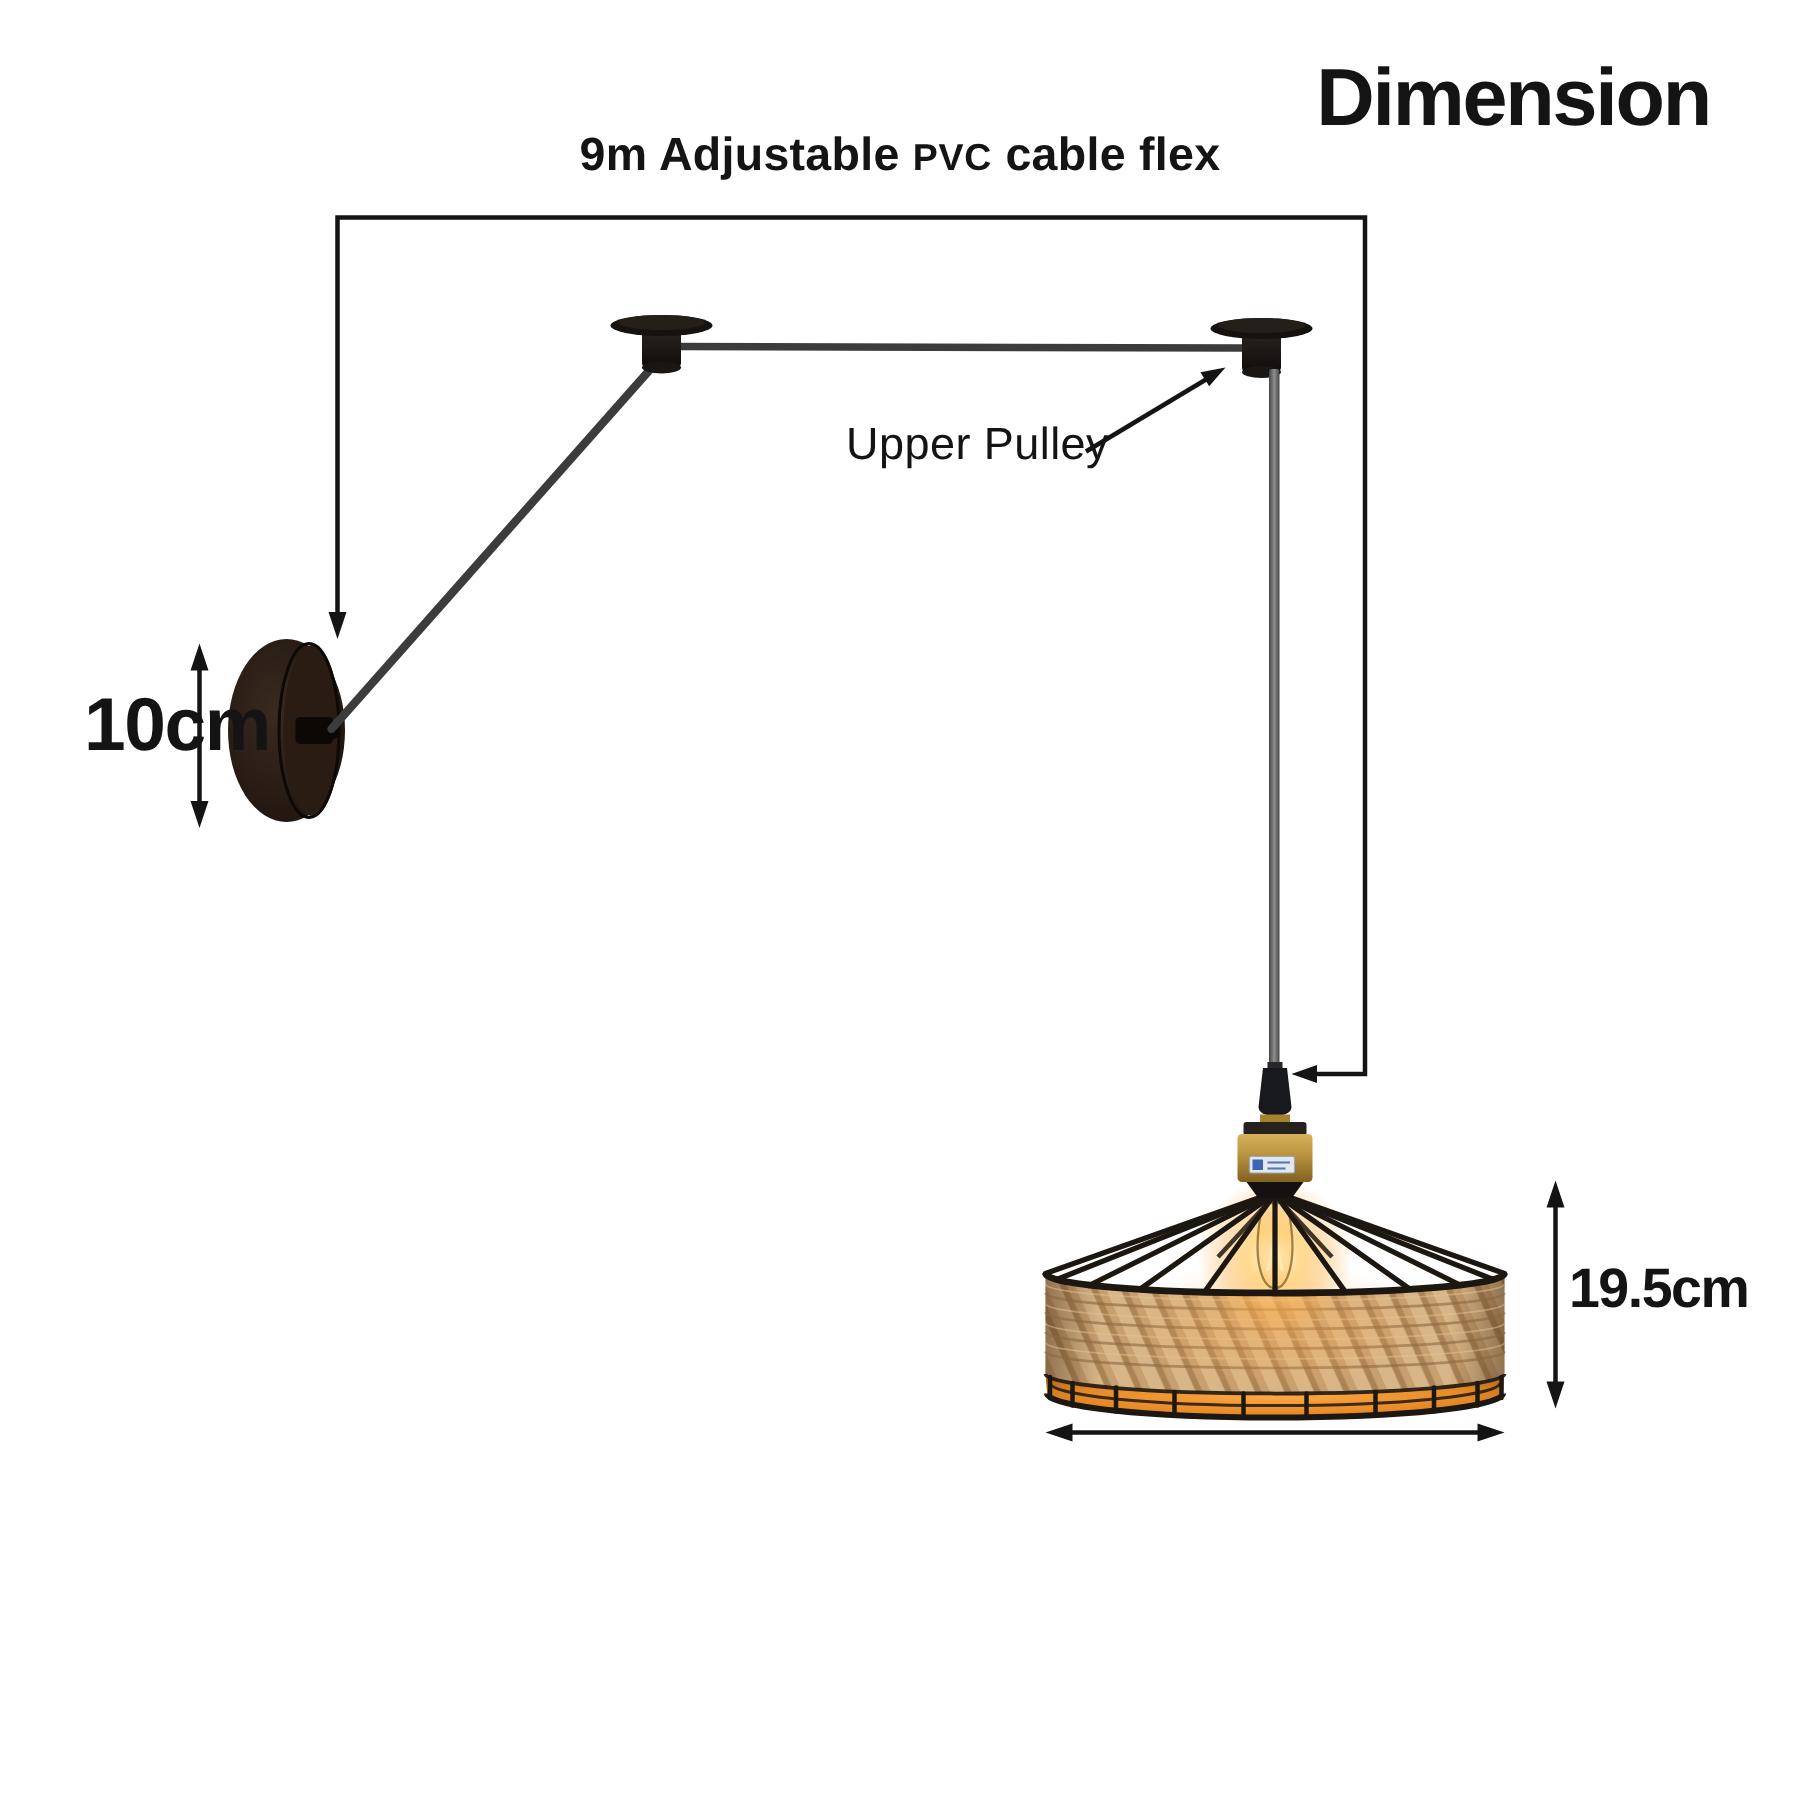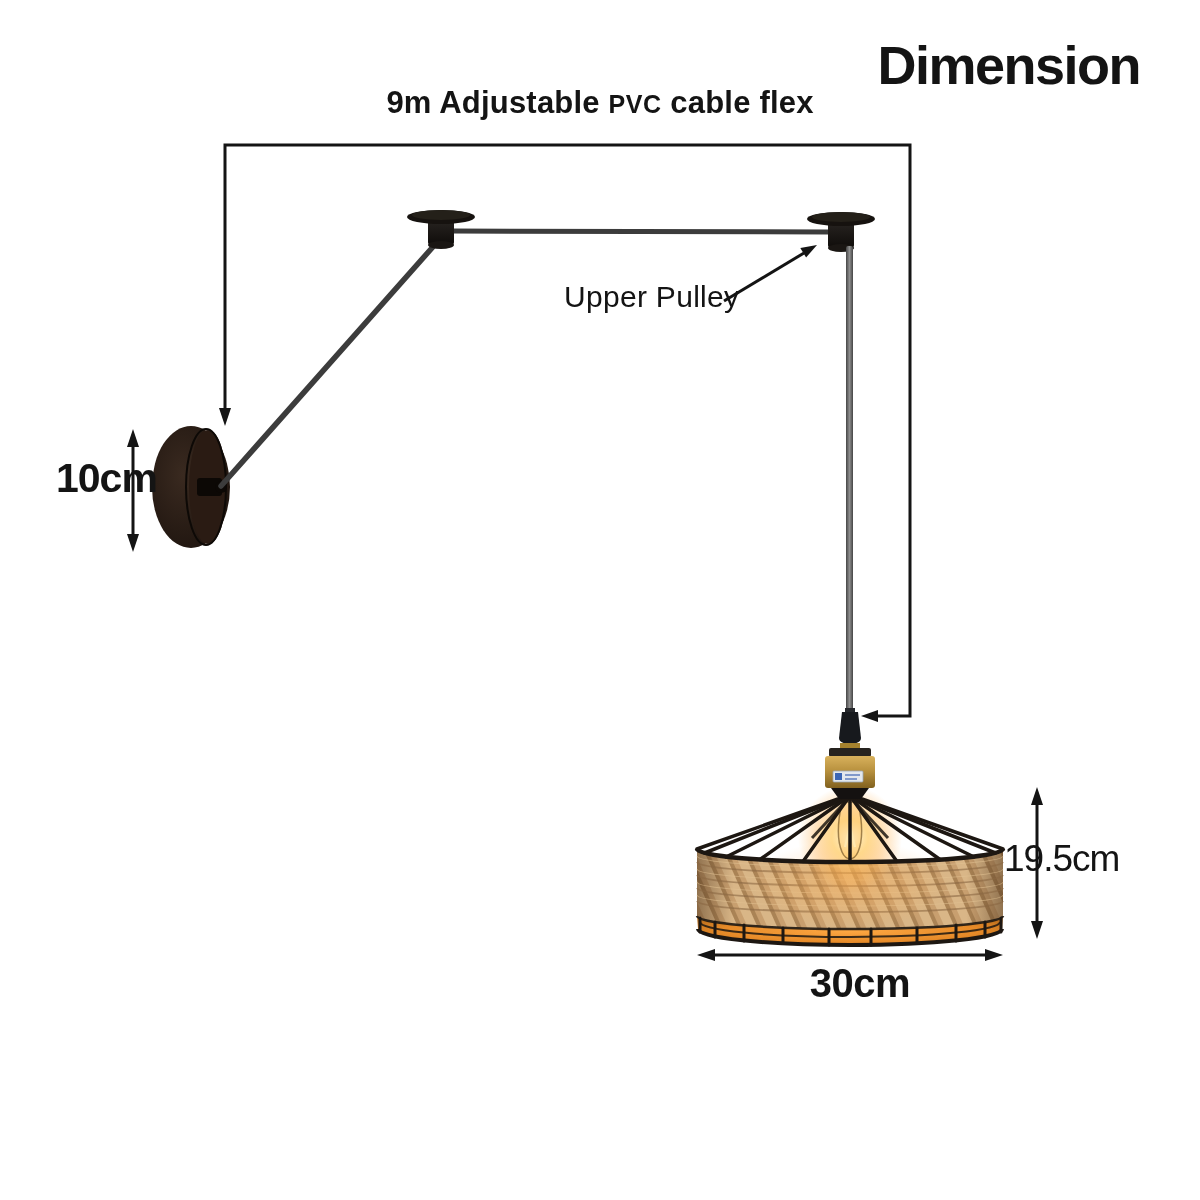--- a/index.html
+++ b/index.html
@@ -21,22 +21,22 @@
     position:relative;width:1200px;height:1200px;background:var(--background);
     font-family:"Liberation Sans","DejaVu Sans",sans-serif;color:var(--text);
     overflow:hidden;
   }
   .canvas svg{position:absolute;left:0;top:0;}
   .lbl{position:absolute;white-space:nowrap;color:var(--text);line-height:1.15;}
   .title{left:840px;top:34px;width:300px;text-align:right;font-size:54px;font-weight:bold;letter-spacing:-1.5px;}
   .top-label{left:250px;top:85px;width:700px;text-align:center;font-size:31px;font-weight:bold;letter-spacing:0.2px;}
   .top-label .pvc{font-size:25px;letter-spacing:0.5px;text-align:right;}
   .upper-pulley{left:564px;top:280px;font-size:30px;font-weight:400;letter-spacing:0.3px;text-align:right;}
-  .m10{left:56px;top:455px;font-size:41px;font-weight:bold;letter-spacing:-1px;}
-  .m195{left:1004px;top:838px;font-size:37px;font-weight:normal;letter-spacing:-1px;}
+  .m10{left:56px;top:455px;font-size:50px;font-weight:bold;letter-spacing:-1px;}
+  .m195{left:1046px;top:838px;font-size:37px;font-weight:bold;letter-spacing:-1px;}
   .m30{left:760px;top:960px;width:200px;text-align:center;font-size:40px;font-weight:bold;letter-spacing:-0.5px;}
 
   .dim{stroke:var(--line);stroke-width:3;fill:none;}
   .ah{fill:var(--line);stroke:none;}
   .spoke{stroke:var(--metal);stroke-width:3.5;fill:none;stroke-linecap:round;}
   .spoke-back{stroke:var(--metal);stroke-width:3;fill:none;opacity:0.85;}
   .cage-ring{stroke:var(--metal);fill:none;}
   .bar{stroke:var(--metal);stroke-width:3;stroke-linecap:round;}
   .arm-stroke{stroke:var(--arm);stroke-linecap:round;}
   .rope-base-f{fill:var(--rope-base);}
@@ -230,15 +230,14 @@
 <div class="lbl title">Dimension</div>
 
 <div class="lbl top-label"><span>9m Adjustable</span> <span class="pvc">PVC</span> <span>cable flex</span></div>
 
 <div class="lbl upper-pulley">Upper Pulley</div>
 
 <div class="lbl m10">10cm</div>
 
 <div class="lbl m195">19.5cm</div>
 
-<div class="lbl m30">30cm</div>
 
 </div>
 
 </body></html>

